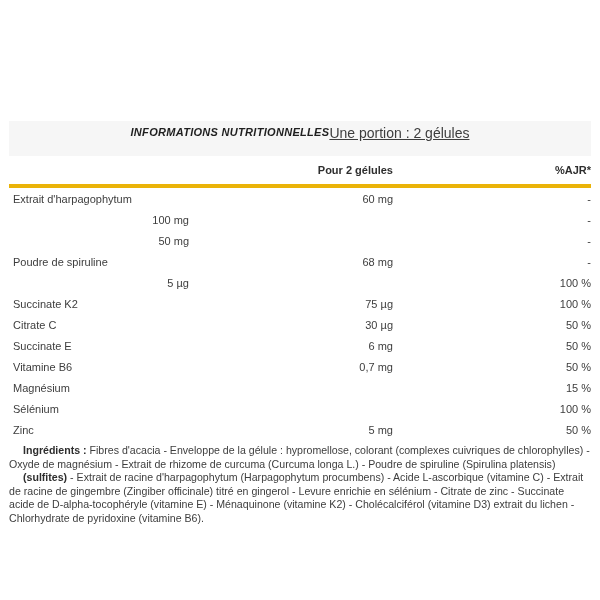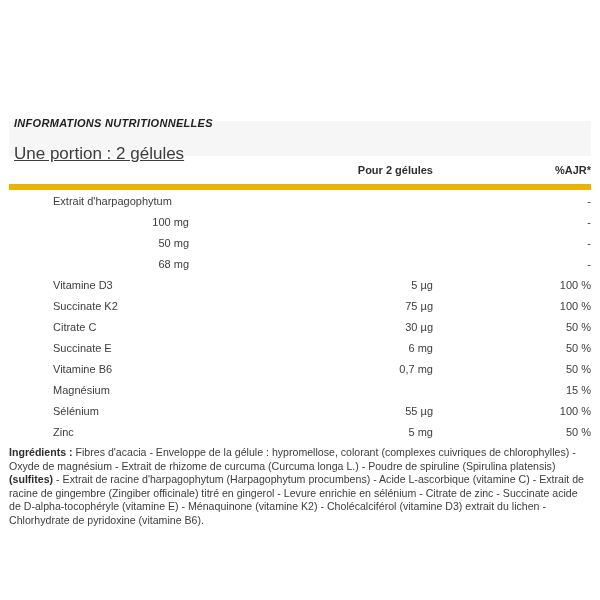--- a/index.html
+++ b/index.html
@@ -12,99 +12,100 @@
     -webkit-font-smoothing: antialiased;
   }
   .page { padding: 121px 9px 0 9px; box-sizing: border-box; }
 
   .panel-header {
     background: #f6f6f6;
     height: 35px;
     box-sizing: border-box;
     padding: 5px 5px 5px 5px;
     display: flex;
-    flex-direction: column;
+    flex-direction: row;
     justify-content: center;
   }
   .panel-title {
     font-size: 11px;
     font-weight: 700;
     font-style: italic;
     letter-spacing: 0.3px;
     color: #1f1f1f;
     line-height: 13px;
   }
   .panel-subtitle {
-    font-size: 17px;
+    font-size: 14px;
     color: #3d3d3d;
     line-height: 13px;
-    margin-top: 17px;
+    margin-top: 1px;
     text-decoration: underline;
   }
 
   .ntable { font-size: 11px; }
   .trow {
     display: flex;
     align-items: center;
     height: 21px;
   }
   .trow.thead {
     height: 28px;
-    border-bottom: 6px solid #eab308;
+    border-bottom: 4px solid #eab308;
     font-weight: 700;
     color: #2e2e2e;
   }
-  .c-label { flex: 0 0 200px; padding-left: 4px; white-space: nowrap; margin-left: 40px; }
+  .c-label { flex: 0 0 200px; padding-left: 4px; white-space: nowrap; }
   .c-amount { flex: 0 0 180px; text-align: right; white-space: nowrap; }
   .c-rda { flex: 1 1 auto; text-align: right; white-space: nowrap; }
 
   .ingredients {
     margin: 4px 0 0 0;
     font-size: 10.6px;
     line-height: 13.6px;
     color: #3d3d3d;
     text-align: left;
   }
-  .ingredients strong { font-weight: 700; color: #2e2e2e; }
+  .ingredients strong { font-weight: 700; color: #2e2e2e; margin-left: 14px; }
 </style>
 </head>
 <body>
 
 <div class="page">
 
   <header class="panel-header">
     <div class="panel-title">INFORMATIONS NUTRITIONNELLES</div>
     <div class="panel-subtitle">Une portion : 2 gélules</div>
   </header>
 
   <div class="ntable">
     <div class="trow thead">
       <div class="c-label"></div>
       <div class="c-amount">Pour 2 gélules</div>
       <div class="c-rda">%AJR*</div>
     </div>
 
     <div class="trow">
         <div class="c-label">Extrait d'harpagophytum</div>
+        <div class="c-amount">60 mg</div>
         <div class="c-rda">-</div>
       </div>
       <div class="trow">
         <div class="c-amount">100 mg</div>
         <div class="c-rda">-</div>
       </div>
       <div class="trow">
         <div class="c-amount">50 mg</div>
         <div class="c-rda">-</div>
       </div>
       <div class="trow">
+        <div class="c-label">Poudre de spiruline</div>
         <div class="c-amount">68 mg</div>
         <div class="c-rda">-</div>
       </div>
       <div class="trow">
-        <div class="c-label">Vitamine D3</div>
         <div class="c-amount">5 µg</div>
         <div class="c-rda">100 %</div>
       </div>
       <div class="trow">
         <div class="c-label">Succinate K2</div>
         <div class="c-amount">75 µg</div>
         <div class="c-rda">100 %</div>
       </div>
       <div class="trow">
         <div class="c-label">Citrate C</div>
@@ -120,21 +121,20 @@
         <div class="c-label">Vitamine B6</div>
         <div class="c-amount">0,7 mg</div>
         <div class="c-rda">50 %</div>
       </div>
       <div class="trow">
         <div class="c-label">Magnésium</div>
         <div class="c-rda">15 %</div>
       </div>
       <div class="trow">
         <div class="c-label">Sélénium</div>
-        <div class="c-amount">55 µg</div>
         <div class="c-rda">100 %</div>
       </div>
       <div class="trow">
         <div class="c-label">Zinc</div>
         <div class="c-amount">5 mg</div>
         <div class="c-rda">50 %</div>
       </div>
   </div>
 
   <p class="ingredients"><strong>Ingrédients :</strong><span> Fibres d'acacia - Enveloppe de la gélule : hypromellose, colorant (complexes cuivriques de chlorophylles) - Oxyde de magnésium - Extrait de rhizome de curcuma (Curcuma longa L.) - Poudre de spiruline (Spirulina platensis)</span><strong>(sulfites)</strong><span> - Extrait de racine d'harpagophytum (Harpagophytum procumbens) - Acide L-ascorbique (vitamine C) - Extrait de racine de gingembre (Zingiber officinale) titré en gingerol - Levure enrichie en sélénium - Citrate de zinc - Succinate acide de D-alpha-tocophéryle (vitamine E) - Ménaquinone (vitamine K2) - Cholécalciférol (vitamine D3) extrait du lichen - Chlorhydrate de pyridoxine (vitamine B6).</span></p>

